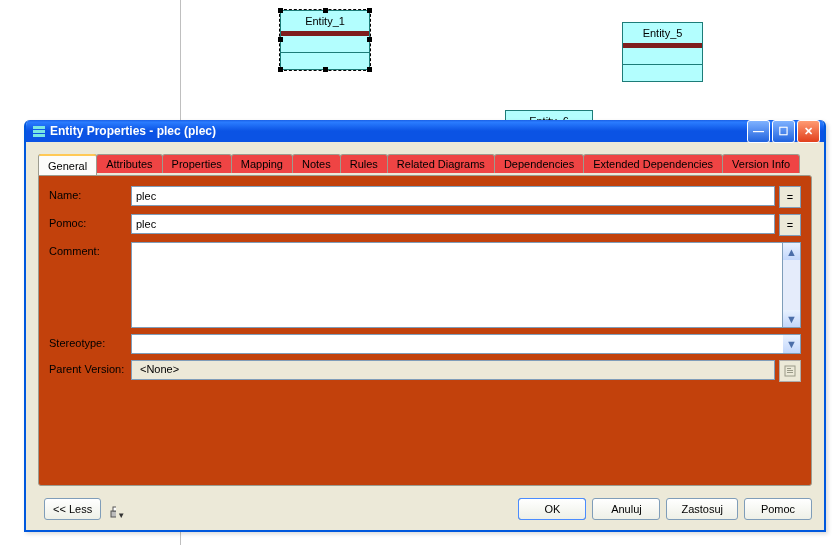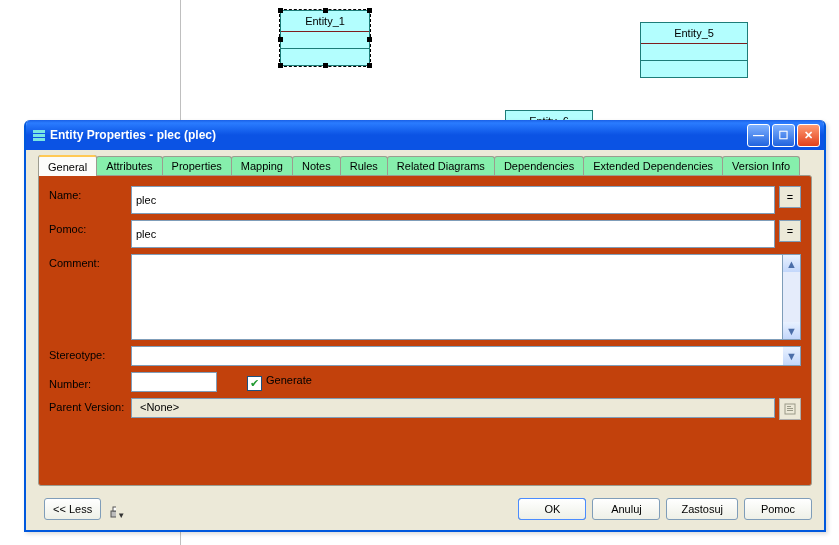--- a/index.html
+++ b/index.html
@@ -1,45 +1,45 @@
 <!DOCTYPE html>
 <html><head>
 <meta charset="utf-8">
 <style>
 html,body{margin:0;padding:0;width:839px;height:545px;font-family:Tahoma,Arial,sans-serif;font-size:11px;background:#fff;overflow:hidden;color:#000}
 .canvas{position:absolute;left:0;top:0;width:839px;height:545px;background:#fff}
 .vline{position:absolute;top:0;height:545px;border-left:1px solid #bfbfbf}
 .entity-box{position:absolute;border:1px solid #1d7c78;background:#b3fefe;box-sizing:border-box}
-.entity-title{text-align:center;padding:4px 0;font-size:11px;border-bottom:1px solid #7f1d1d}
+.entity-title{text-align:center;padding:4px 0;font-size:11px;border-bottom:5px solid #7f1d1d}
 .entity-sec{height:16px;border-bottom:1px solid #1d7c78}
 .entity-sec.last{border-bottom:none}
 .entity-selected{outline:1px dashed #000}
 .handle{position:absolute;width:5px;height:5px;background:#000}
 
 
 .dialog{position:absolute;left:24px;top:120px;width:798px;height:410px;border:2px solid #0058dd;border-top:none;border-radius:6px 6px 0 0;box-shadow:2px 2px 4px rgba(0,0,0,.15);background:#ece9d8;overflow:hidden}
-.titlebar{height:30px;background:linear-gradient(#1a60e6,#2a7cff 10%,#0b53e4 50%,#0b53e4);display:flex;align-items:center;color:#fff;font-weight:bold;padding:0 4px 0 6px;font-size:12px}
+.titlebar{height:22px;background:linear-gradient(#1a60e6,#2a7cff 10%,#0b53e4 50%,#0b53e4);display:flex;align-items:center;color:#fff;font-weight:bold;padding:0 4px 0 6px;font-size:12px}
 .title-icon{width:14px;height:14px;margin-right:4px;display:inline-block}
 .title-icon svg{display:block}
 .title-spacer{flex:1}
 .win-btn{width:21px;height:21px;margin-left:2px;border:1px solid #fff;border-radius:3px;display:flex;align-items:center;justify-content:center;background:linear-gradient(#7fb2ff,#2163de);cursor:default}
 .win-btn.close{background:linear-gradient(#ff9b73,#e1401c)}
 .win-btn span{color:#fff;font-weight:bold;font-size:11px;line-height:1}
 
 .client{position:absolute;left:4px;top:30px;right:4px;bottom:4px;background:#ece9d8}
-.tabstrip{position:absolute;left:8px;top:4px;right:8px;height:22px;display:flex;align-items:center}
-.tab{padding:3px 9px;border:1px solid #9c9c8f;border-bottom:none;background:#86efac;margin-right:-1px;border-radius:3px 3px 0 0;position:relative;cursor:default}
+.tabstrip{position:absolute;left:8px;top:4px;right:8px;height:22px;display:flex;align-items:flex-start}
+.tab{padding:3px 9px;border:1px solid #9c9c8f;border-bottom:none;background:#ef4444;margin-right:-1px;border-radius:3px 3px 0 0;position:relative;cursor:default}
 .tab.active{background:#fcfcfa;padding-top:5px;z-index:2;border-color:#9c9c8f}
 .tab.active:before{content:"";position:absolute;left:0;right:0;top:-1px;height:2px;background:#ffc955;border-radius:3px 3px 0 0}
 .tab-page{position:absolute;left:8px;right:8px;top:25px;bottom:40px;border:1px solid #9c9c8f;background:#c2410c;border-radius:0 3px 3px 3px;z-index:1}
 .tab-inner{position:absolute;inset:10px 10px 6px 10px}
 
 .row{display:flex;align-items:flex-start;margin-bottom:6px}
 .lab{width:82px;padding-top:3px}
-.inp{flex:1;height:28px;border:1px solid #7f9db9;background:#fff;box-sizing:border-box;padding:1px 4px;font:inherit}
+.inp{flex:1;height:20px;border:1px solid #7f9db9;background:#fff;box-sizing:border-box;padding:1px 4px;font:inherit}
 .readonly{color:#000}
 .sq-btn{width:20px;height:20px;margin-left:4px;border:1px solid #7f9db9;background:#ece9d8;display:flex;align-items:center;justify-content:center;cursor:default;font-size:11px}
 .textarea-wrap{flex:1;display:flex;height:86px}
 .textarea{flex:1;border:1px solid #7f9db9;border-right:none;background:#fff}
 .vscroll{width:17px;background:#e5ecfb;border:1px solid #7f9db9;display:flex;flex-direction:column;justify-content:space-between}
 .sarrow{height:17px;background:linear-gradient(#e8f1ff,#c3d7fb);display:flex;align-items:center;justify-content:center;color:#4b6ea9;cursor:default}
 .combo{flex:1;height:20px;border:1px solid #7f9db9;background:#fff;position:relative;box-sizing:border-box}
 .combo-arrow{position:absolute;right:0;top:0;width:17px;height:18px;background:linear-gradient(#e8f1ff,#c3d7fb);display:flex;align-items:center;justify-content:center;color:#4b6ea9;cursor:default}
 .num-input{width:86px;height:20px;border:1px solid #7f9db9;background:#fff;box-sizing:border-box}
 .check{width:13px;height:13px;border:1px solid #1c5180;background:#fff;display:inline-flex;align-items:center;justify-content:center;margin-right:4px;vertical-align:-3px}
@@ -67,21 +67,21 @@
     <div class="handle" style="left:-3px;top:-3px"></div>
       <div class="handle" style="left:42px;top:-3px"></div>
       <div class="handle" style="right:-3px;top:-3px"></div>
     <div class="handle" style="left:-3px;top:26px"></div>
       <div class="handle" style="right:-3px;top:26px"></div>
     <div class="handle" style="left:-3px;bottom:-3px"></div>
       <div class="handle" style="left:42px;bottom:-3px"></div>
       <div class="handle" style="right:-3px;bottom:-3px"></div>
   </div>
 
-  <div class="entity-box" style="left:640px;top:22px;width:108px">
+  <div class="entity-box" style="left:622px;top:22px;width:81px">
     <div class="entity-title">Entity_5</div>
     <div class="entity-sec"></div>
     <div class="entity-sec last"></div>
   </div>
 
   <div class="entity-box" style="left:505px;top:110px;width:88px">
     <div class="entity-title">Entity_6</div>
   </div>
 </div>
 
@@ -148,30 +148,20 @@
           </div>
         </div>
 
         <div class="row">
           <div class="lab">Stereotype:</div>
           <div class="combo">
             <div class="combo-arrow">▼</div>
           </div>
         </div>
 
-        <div class="row" style="align-items:center">
-          <div class="lab">Number:</div>
-          <div class="num-input"></div>
-          <div style="width:30px"></div>
-          <span>
-            <span class="check">
-                <span class="mark">✔</span>
-              </span><span>Generate</span>
-          </span>
-        </div>
 
         <div class="row parent-row">
           <div class="lab">Parent Version:</div>
           <div class="combo">
             <span style="padding:2px 8px;position:absolute">&lt;None&gt;</span>
           </div>
           <div class="pick-btn">
             <svg width="12" height="12">
                 <rect x="1" y="1" width="10" height="10" fill="none" stroke="#9a9a88"></rect>
                 <rect x="3" y="3" width="4" height="1" fill="#9a9a88"></rect>

